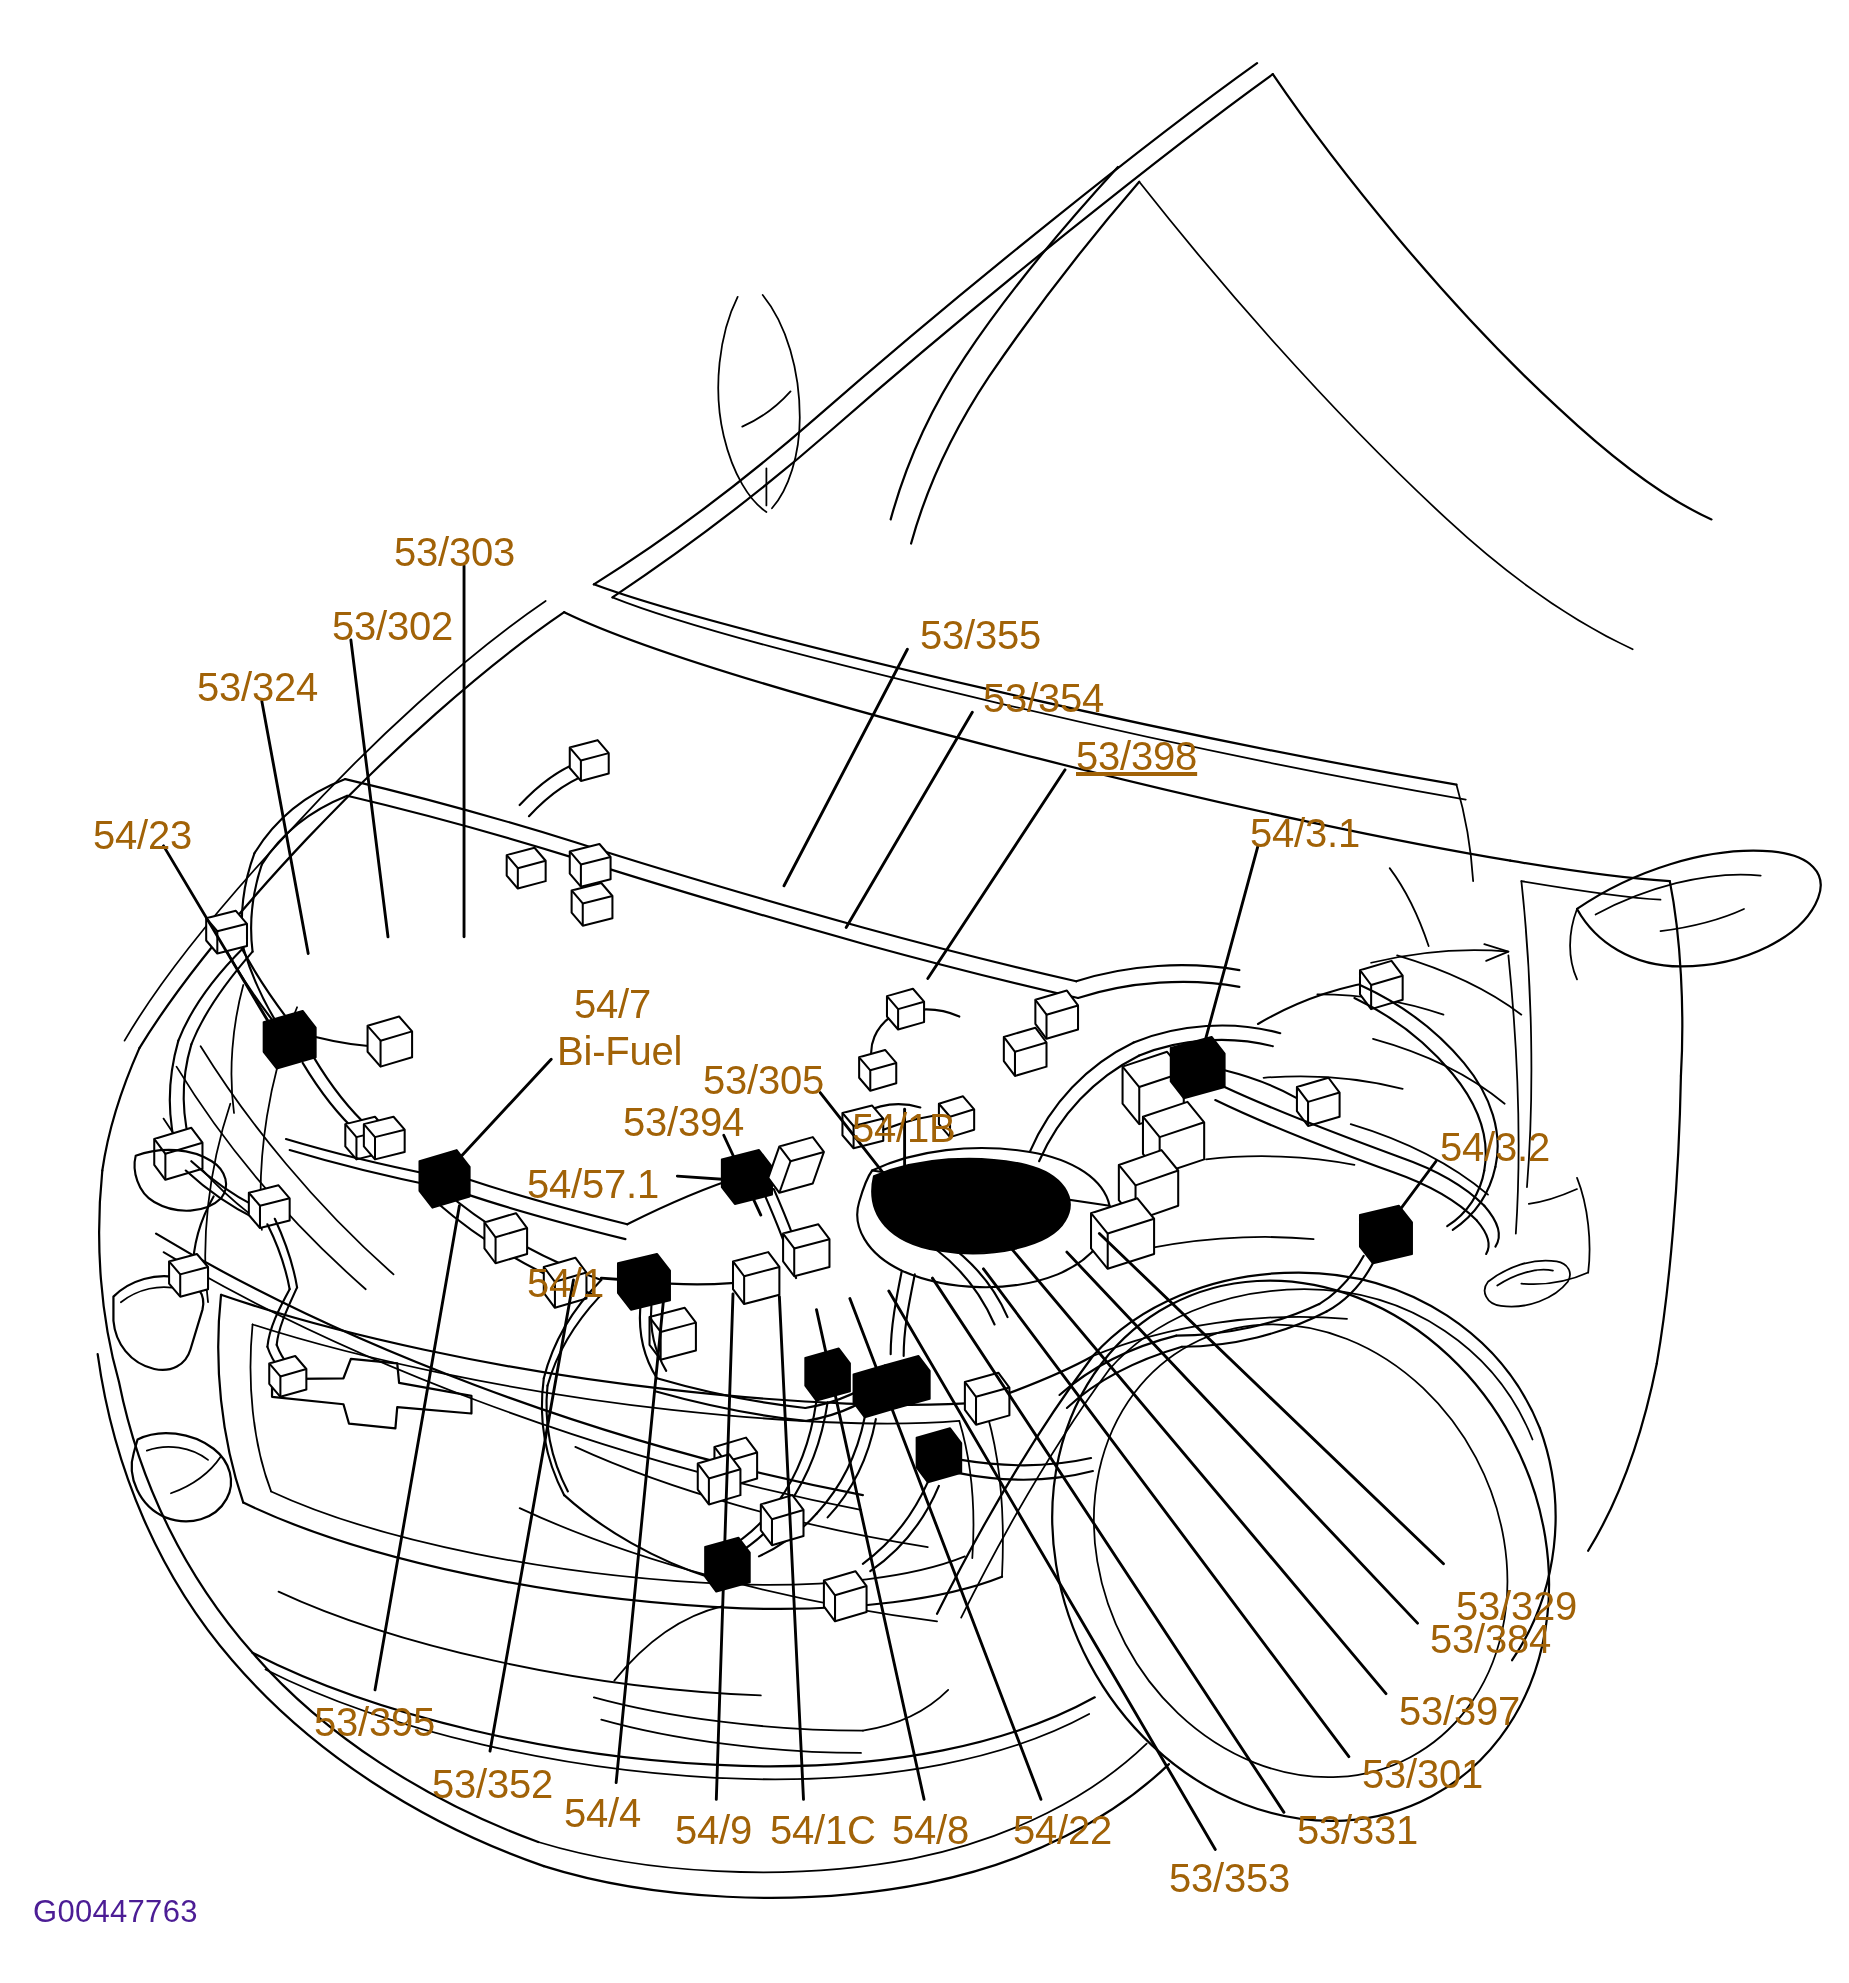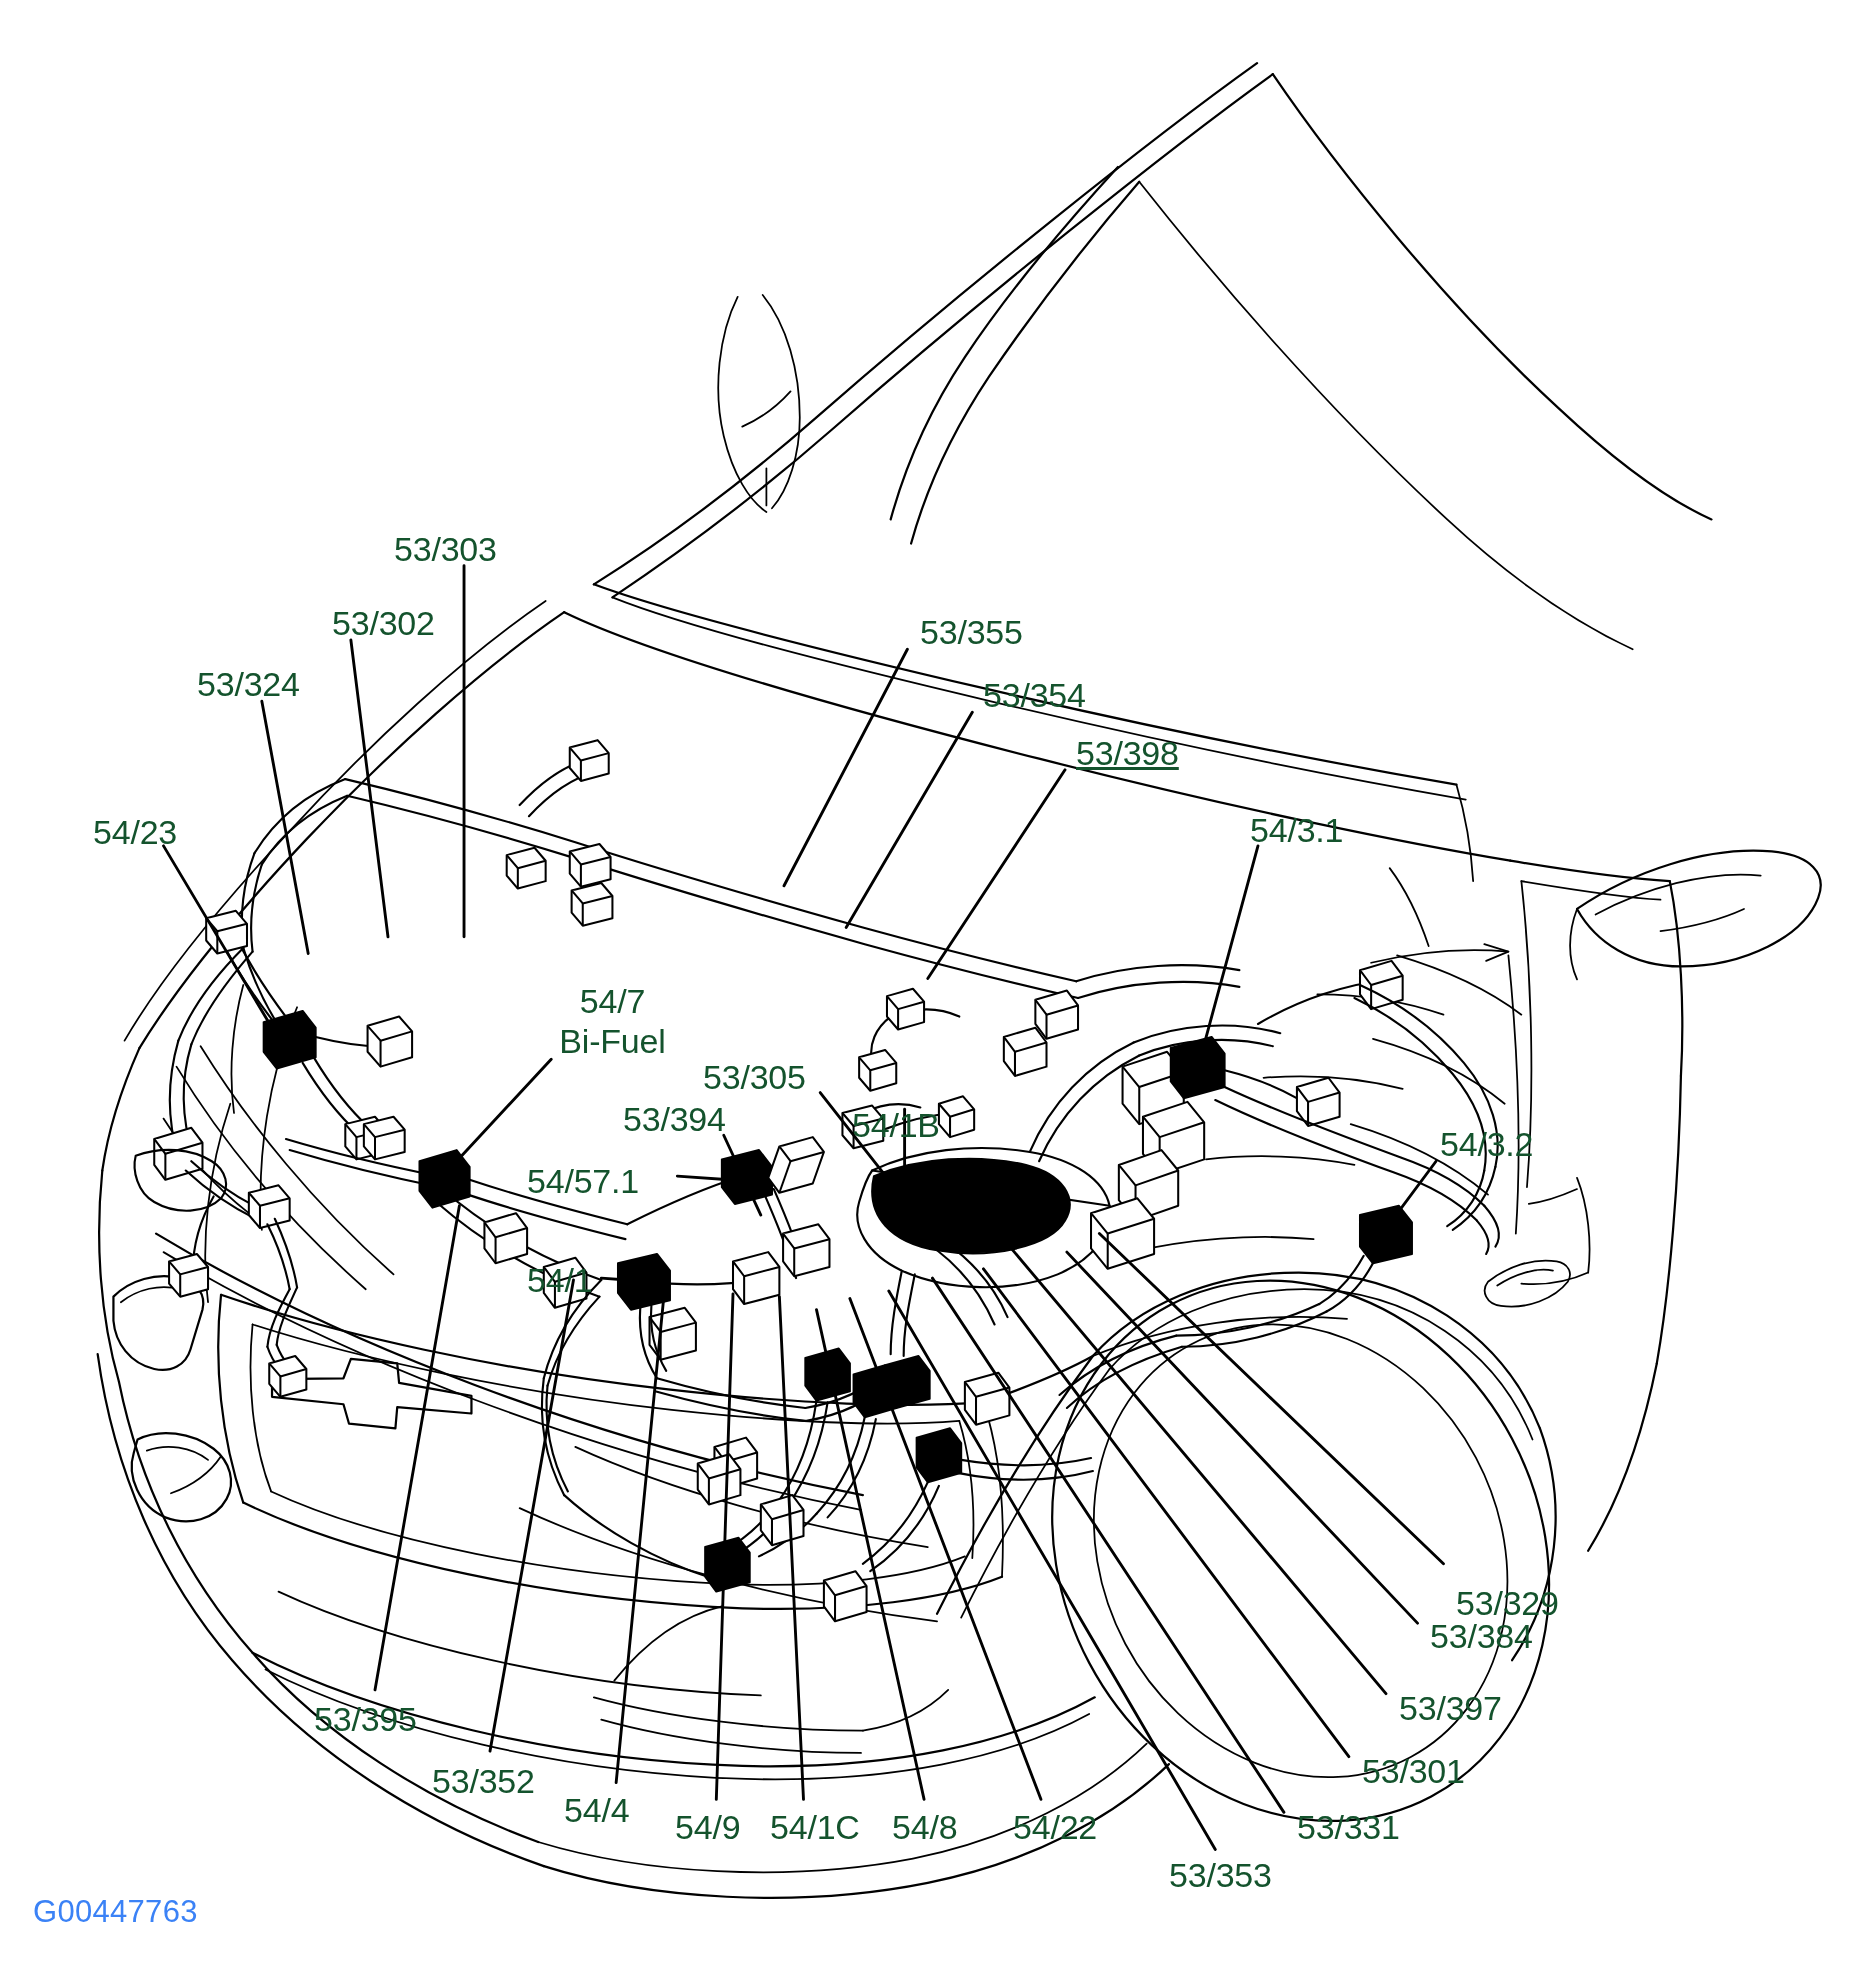--- a/index.html
+++ b/index.html
@@ -20,36 +20,36 @@
   #diagram-svg {
     position: absolute;
     left: 0;
     top: 0;
     width: 1850px;
     height: 1983px;
   }
   .callout-label {
     position: absolute;
     font-family: "Liberation Sans", sans-serif;
-    font-size: 34px;
-    color: #14532d;
+    font-size: 40px;
+    color: #a16207;
     white-space: nowrap;
     line-height: 1.18;
     letter-spacing: -0.2px;
   }
   .callout-label.two-line {
     text-align: center;
   }
   #figure-code {
     position: absolute;
     left: 33px;
     top: 1894px;
     font-family: "Liberation Sans", sans-serif;
     font-size: 31px;
-    color: #3b82f6;
+    color: #4c1d95;
     letter-spacing: 0.3px;
   }
   .lead-line {
     stroke: #000000;
     stroke-width: 3.1;
     fill: none;
     stroke-linecap: round;
   }
   .body-line {
     stroke: #000000;

